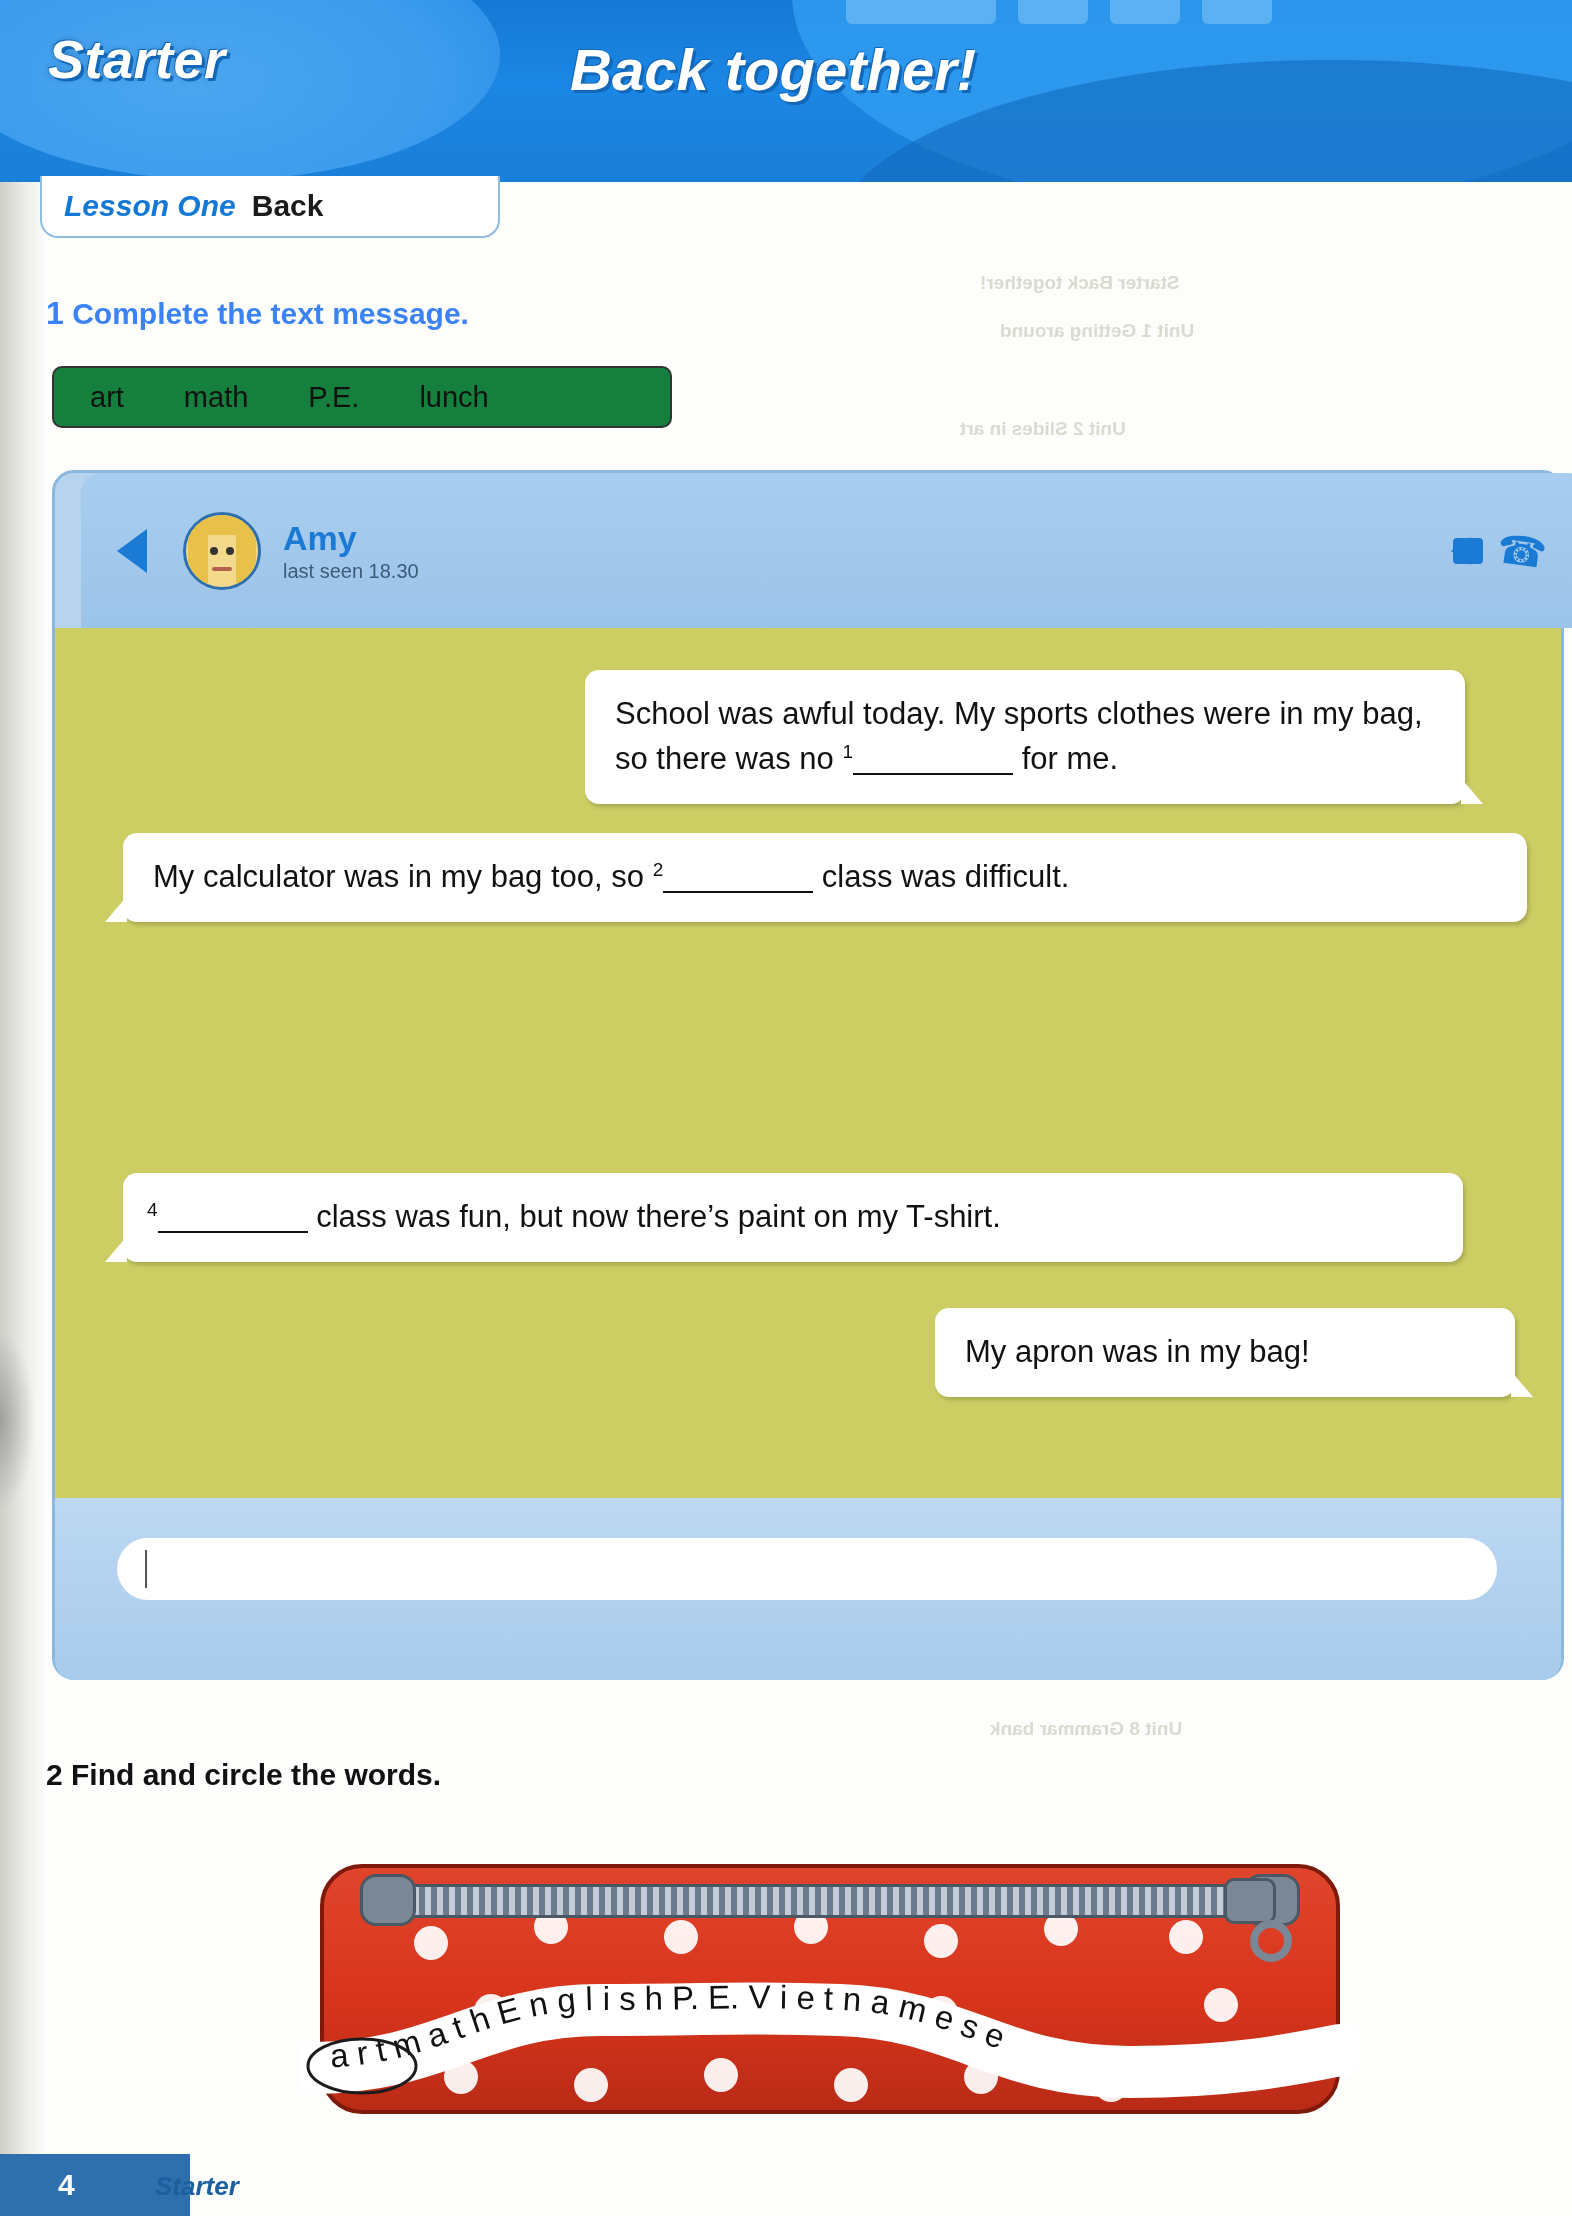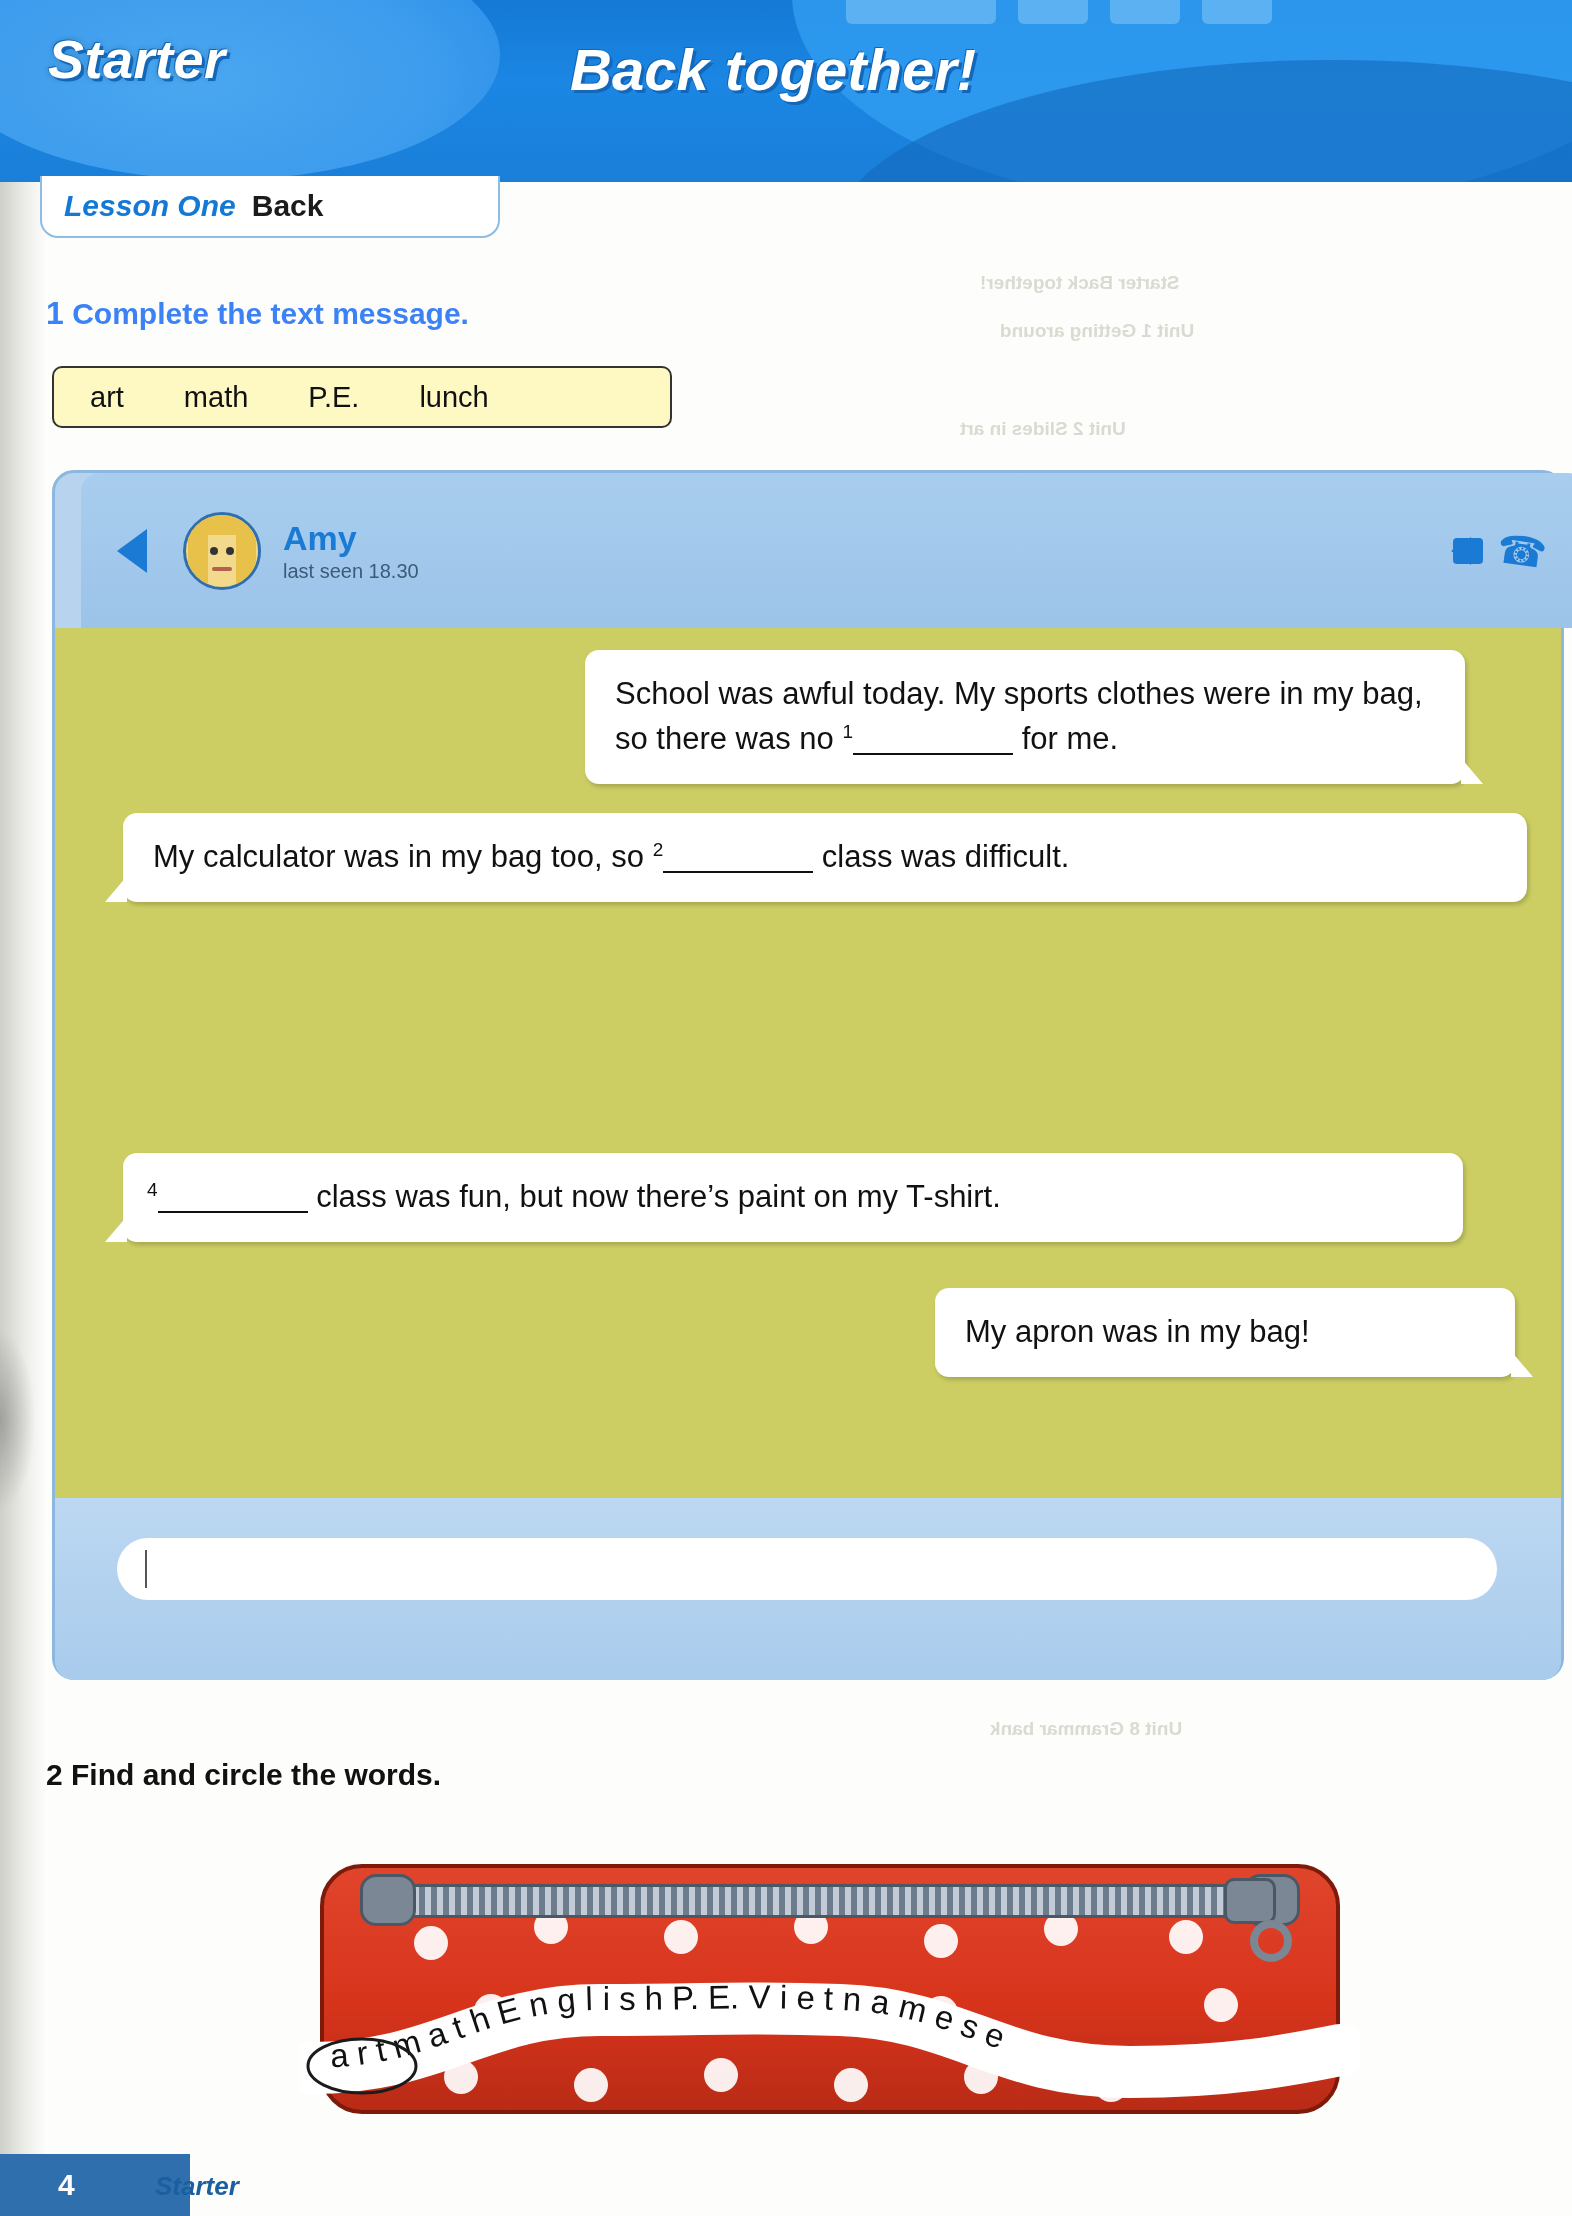--- a/index.html
+++ b/index.html
@@ -80,21 +80,21 @@
     opacity:.75; white-space:nowrap; font-weight:600;
   }
   
   .ex1-head {
     position:absolute; left:46px; top:295px;
     font-size:30px; font-weight:bold; color:#3b82f6;
   }
   .ex1-head .num { font-size:32px; }
   .wordbank {
     position:absolute; left:52px; top:366px; width:620px; height:62px;
-    border:2px solid #333; border-radius:10px; background:#fef9c3;
+    border:2px solid #333; border-radius:10px; background:#15803d;
     display:flex; align-items:center; gap:60px; padding-left:36px;
     font-size:29px; color:#111;
   }
   .phone-frame {
     position:absolute; left:52px; top:470px; width:1512px; height:1210px;
     background:#b8d3ee;
     border:3px solid #8cb8e0;
     border-radius:22px;
   }
   .phone-topbar {
@@ -132,20 +132,21 @@
   .phoneglyph { font-size:40px; color:#1b7ad4; transform:rotate(8deg); }
   .chat {
     position:absolute; left:0; top:155px; width:100%; height:870px;
     background:#ccce63;
     overflow:hidden;
   }
   .bubble {
     position:absolute; background:#ffffff; border-radius:14px;
     padding:22px 30px; font-size:31px; line-height:1.45; color:#111;
     box-shadow: 2px 3px 4px rgba(0,0,0,.18);
+    margin-top: 20px;
   }
   .bubble.right::after{
     content:""; position:absolute; right:-18px; bottom:0;
     width:0;height:0;border-left:22px solid #ffffff;border-top:26px solid transparent;
   }
   .bubble.left::after{
     content:""; position:absolute; left:-18px; bottom:0;
     width:0;height:0;border-right:22px solid #ffffff;border-top:26px solid transparent;
   }
   .blank { display:inline-block; border-bottom:2px solid #111; min-width:160px; height:34px; vertical-align:-6px; }

